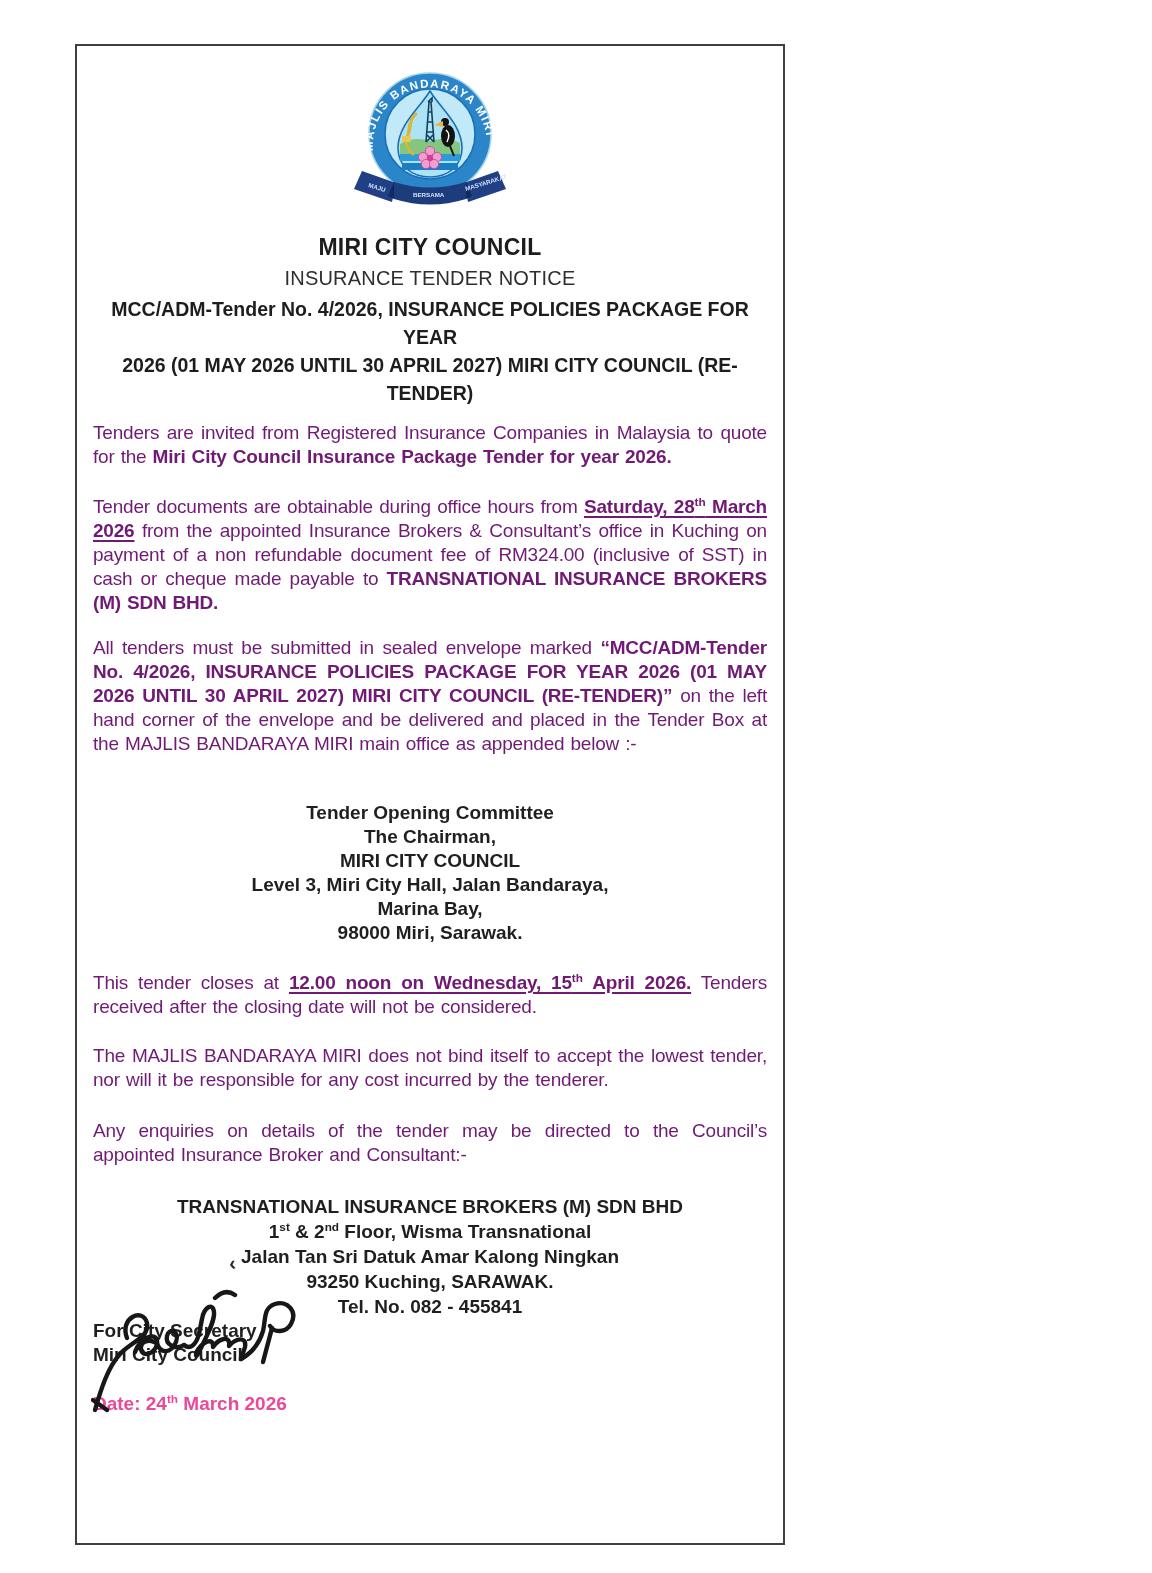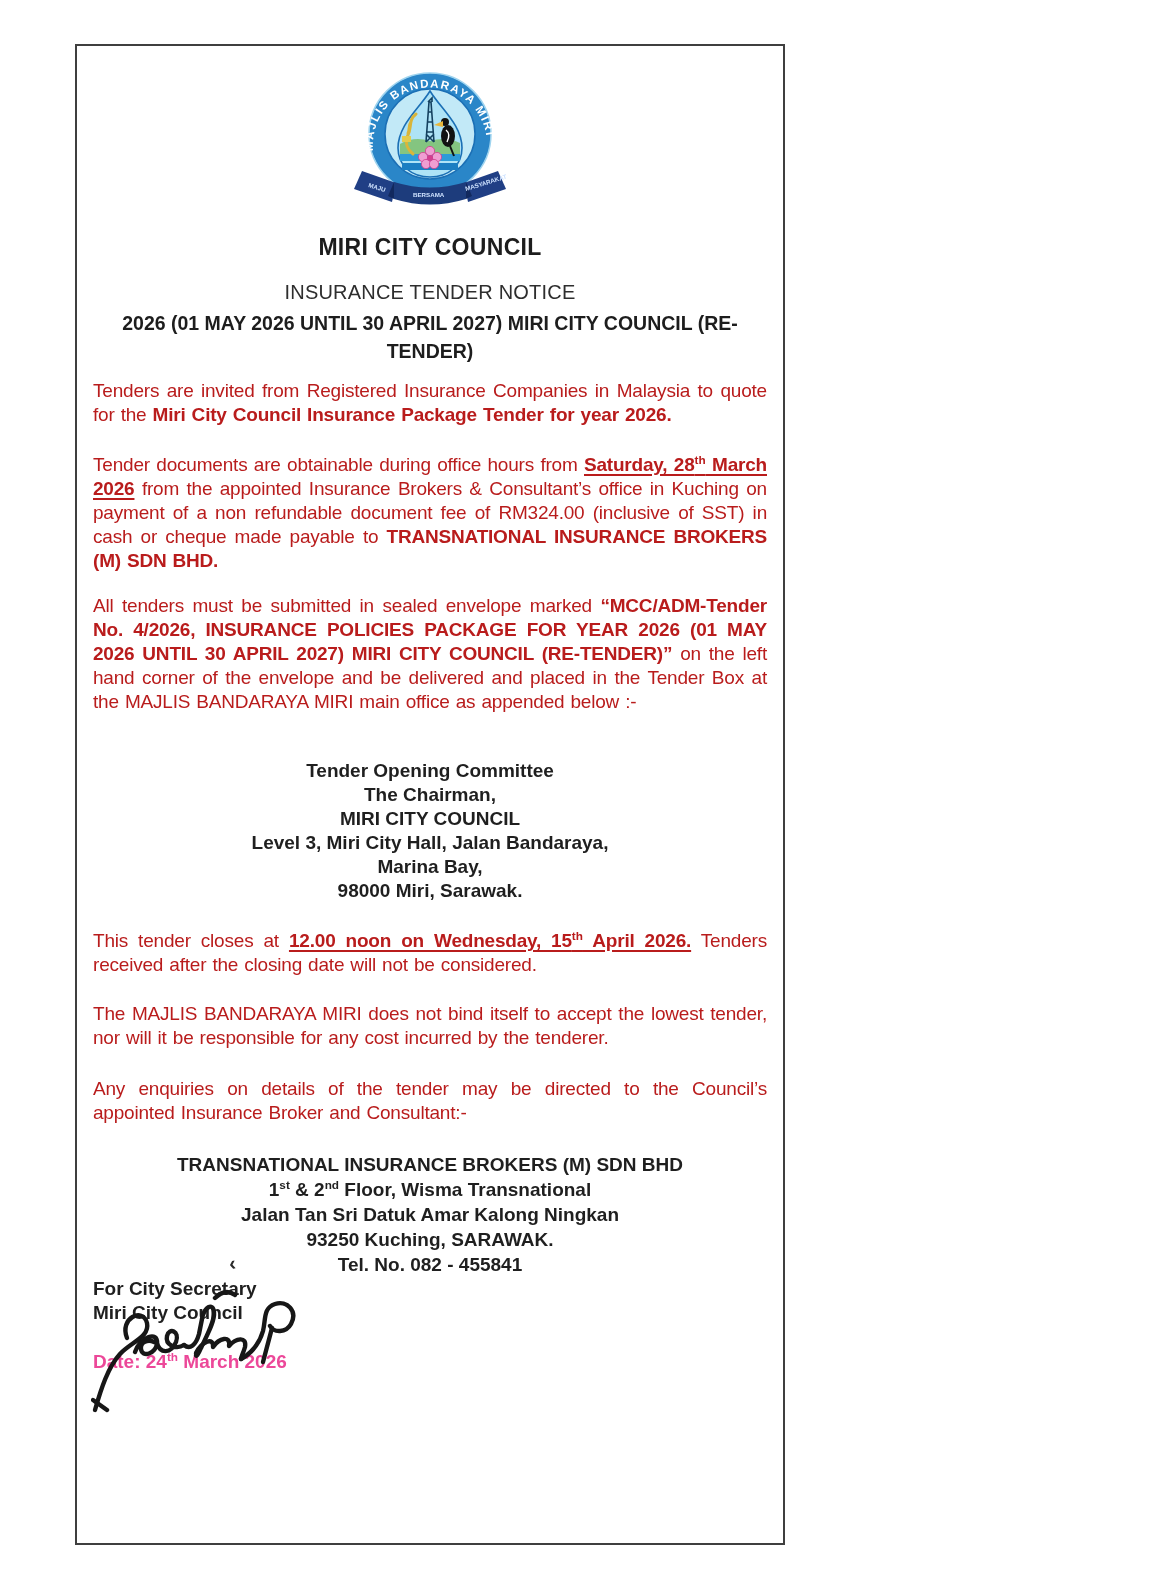--- a/index.html
+++ b/index.html
@@ -3,26 +3,26 @@
 <meta charset="utf-8">
 <style>
   html,body{margin:0;padding:0;background:#ffffff;}
   .page{position:relative;width:1152px;height:1573px;background:#ffffff;overflow:hidden;
         font-family:"Liberation Sans","DejaVu Sans",sans-serif;color:#242424;}
   .frame{position:absolute;left:75px;top:44px;width:710px;height:1501px;
          border:2px solid #3f3f3f;box-sizing:border-box;padding:0 16px;}
   .logo-wrap{margin-top:24px;text-align:center;height:148px;}
   .org-name{margin-top:16px;text-align:center;font-size:23px;font-weight:700;
             line-height:27px;letter-spacing:.3px;color:#1d1d1d;}
-  .notice-title{margin-top:19px;text-align:center;font-size:20px;font-weight:400;
+  .notice-title{margin-top:5px;text-align:center;font-size:20px;font-weight:400;
                 line-height:24px;color:#2e2e2e;letter-spacing:.2px;}
   .tender-heading{margin-top:5px;text-align:center;font-size:19.5px;font-weight:700;
                   line-height:28px;color:#1d1d1d;}
   .para{font-size:19px;line-height:24px;text-align:justify;letter-spacing:-0.2px;
-        word-spacing:1px;margin:0;color:#b91c1c;}
+        word-spacing:1px;margin:0;color:#701a75;}
   .m-invite{margin-top:14px;}
   .m-documents{margin-top:26px;}
   .m-submission{margin-top:21px;}
   .m-closing{margin-top:26px;}
   .m-nobind{margin-top:25px;}
   .m-enquiries{margin-top:27px;}
   .center-block{text-align:center;font-weight:700;color:#1f1f1f;}
   .tender-box-address{margin-top:45px;font-size:19px;line-height:24px;}
   .broker-block{margin-top:27px;font-size:19px;line-height:25px;}
   .sig-name{margin-top:74px;font-size:19px;font-weight:700;line-height:24px;color:#1f1f1f;}
@@ -90,20 +90,21 @@
           <text x="26" y="117" font-size="6.2" font-weight="bold" fill="#cfe3ff" transform="rotate(17 26 117)" font-family="Liberation Sans, sans-serif">MAJU</text>
           <text x="71" y="127" font-size="6.2" font-weight="bold" fill="#cfe3ff" font-family="Liberation Sans, sans-serif">BERSAMA</text>
           <text x="124" y="121" font-size="6.2" font-weight="bold" fill="#cfe3ff" transform="rotate(-17 124 121)" font-family="Liberation Sans, sans-serif">MASYARAKAT</text>
         </g>
       </svg>
     </div>
 
     <div class="org-name">MIRI CITY COUNCIL</div>
     <div class="notice-title">INSURANCE TENDER NOTICE</div>
     <div class="tender-heading">
+      <div>MCC/ADM-Tender No. 4/2026, INSURANCE POLICIES PACKAGE FOR YEAR</div>
       <div>2026 (01 MAY 2026 UNTIL 30 APRIL 2027) MIRI CITY COUNCIL (RE-TENDER)</div>
     </div>
 
     <p class="para m-invite"><span>Tenders are invited from Registered Insurance Companies in Malaysia to quote for the </span><span class="b">Miri City Council Insurance Package Tender for year 2026.</span></p>
     <p class="para m-documents"><span>Tender documents are obtainable during office hours from </span><span class="b u"><span>Saturday, 28</span><sup>th</sup><span> March 2026</span></span><span> from the appointed Insurance Brokers &amp; Consultant’s office in Kuching on payment of a non refundable document fee of RM324.00 (inclusive of SST) in cash or cheque made payable to </span><span class="b">TRANSNATIONAL INSURANCE BROKERS (M) SDN BHD.</span></p>
     <p class="para m-submission"><span>All tenders must be submitted in sealed envelope marked </span><span class="b">“MCC/ADM-Tender No. 4/2026, INSURANCE POLICIES PACKAGE FOR YEAR 2026 (01 MAY 2026 UNTIL 30 APRIL 2027) MIRI CITY COUNCIL (RE-TENDER)”</span><span> on the left hand corner of the envelope and be delivered and placed in the Tender Box at the MAJLIS BANDARAYA MIRI main office as appended below :-</span></p>
 
     <div class="center-block tender-box-address">
       <div>Tender Opening Committee</div>
       <div>The Chairman,</div>

